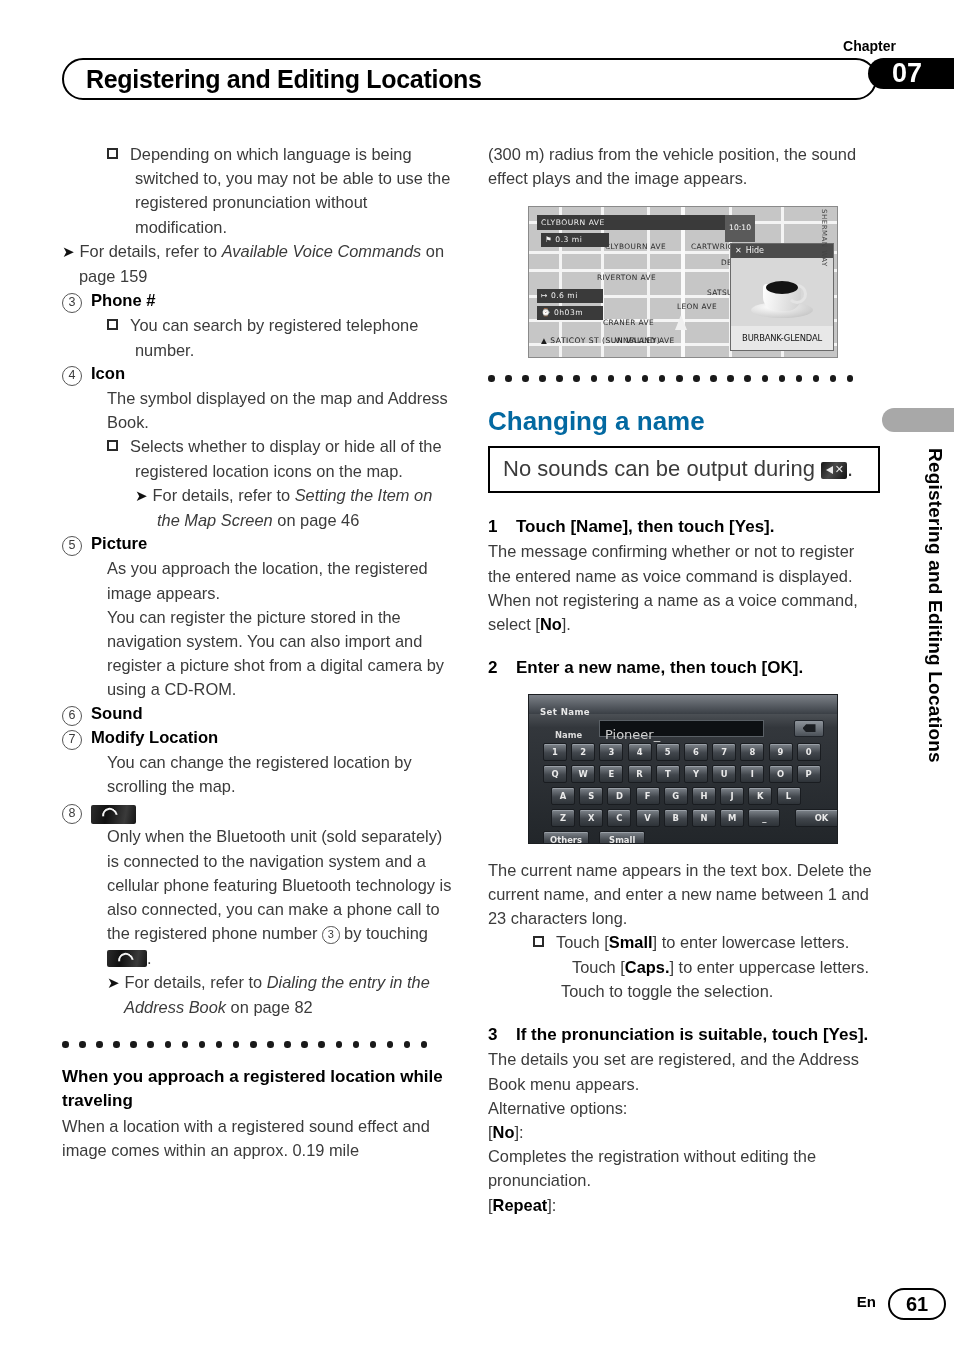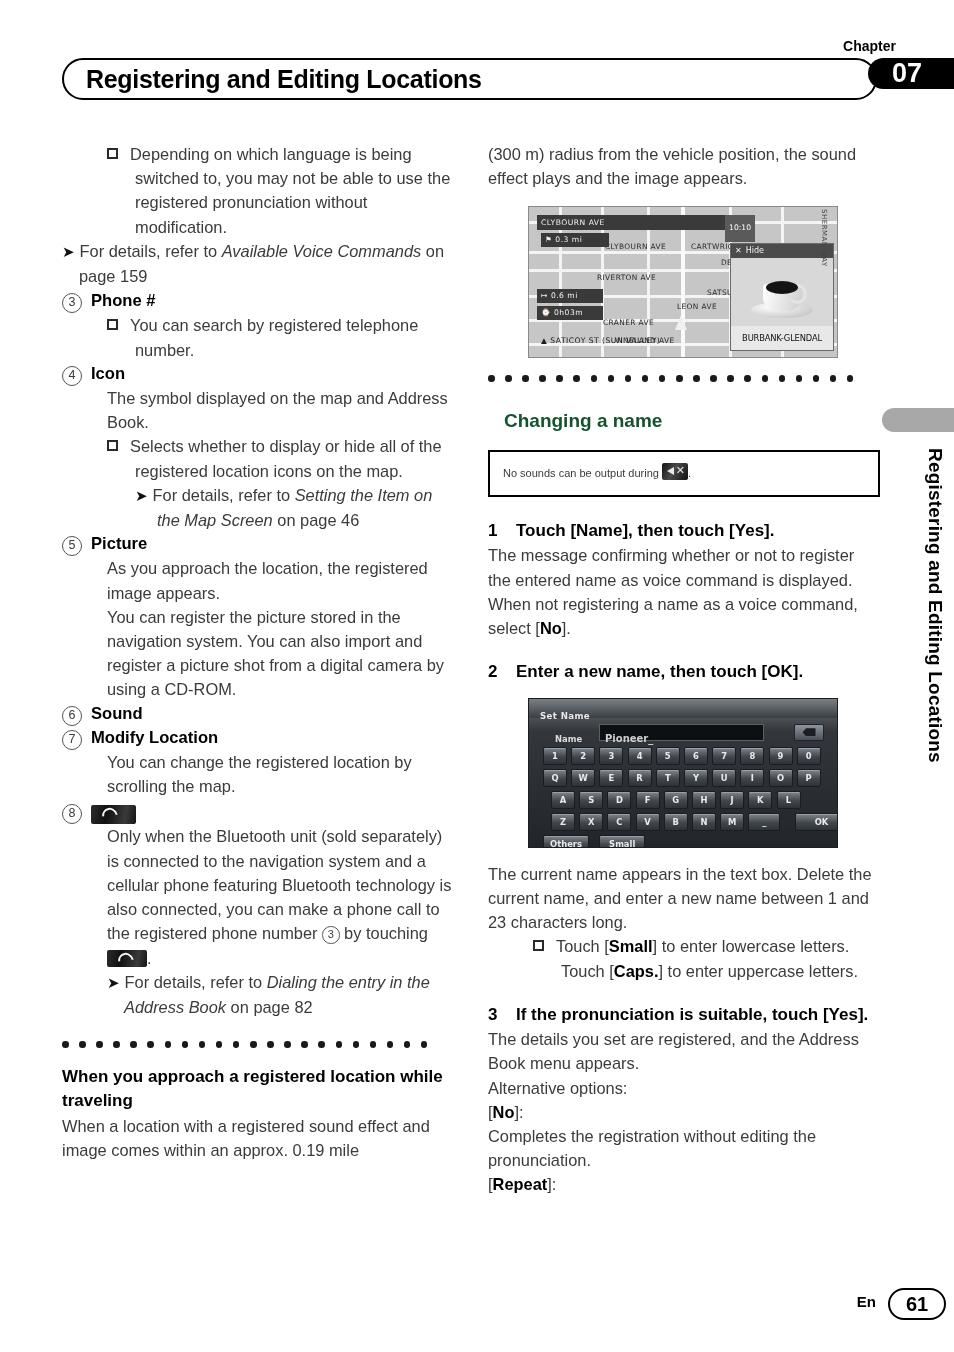--- a/index.html
+++ b/index.html
@@ -63,36 +63,36 @@
   .bsq{
     display:inline-block;width:11px;height:11px;
     border:2.1px solid #2a2a2a;box-sizing:border-box;
     margin-right:12px;vertical-align:0px;position:relative;top:-1px;
   }
   .arrowg{font-size:15px;color:#111;margin-right:5px;font-weight:bold;}
   i,.it{font-style:italic;}
   b,.bd{font-weight:bold;color:#000;}
 
   .subhead{font-weight:bold;color:#000;font-size:17px;line-height:24.5px;margin:0;}
-  .sect-title{font-weight:bold;color:#14532d;font-size:19px;line-height:26px;margin:16px;}
+  .sect-title{font-weight:bold;color:#0369a1;font-size:26px;line-height:26px;margin:0;}
 
   .stepline{font-weight:bold;color:#000;font-size:17px;line-height:24.5px;margin:0;}
   .stepnum{display:inline-block;width:28px;}
 
   
   .dots{display:flex;gap:0;}
   .dots i{
     display:block;width:6.5px;height:6.5px;border-radius:50%;
     background:#1a1a1a;margin-right:10.6px;
   }
 
   
   .notebox{
     border:2.2px solid #000;box-sizing:border-box;
-    padding:10px 13px 11px 13px;font-size:11px;color:#3b3b3b;line-height:22px;
+    padding:10px 13px 11px 13px;font-size:22px;color:#3b3b3b;line-height:22px;
   }
 
   
   .glyph-phone{
     display:inline-block;width:40px;height:17px;vertical-align:-3px;
     background:linear-gradient(100deg,#2c2c2c 0%,#101010 35%,#3a3a3a 75%,#151515 100%);
     border-radius:2px;position:relative;overflow:hidden;
   }
   .glyph-phone::after{
     content:"";position:absolute;left:11px;top:3px;width:12px;height:11px;
@@ -161,21 +161,21 @@
   .kb-shot{width:310px;height:150px;box-sizing:border-box;
     background:linear-gradient(#6e7378,#33373c 22%,#22262a);
     border:1px solid #1b1e21;position:relative;
     font-family:"DejaVu Sans",sans-serif;}
   .kb-title{position:absolute;left:11px;top:5px;color:#e8e8e8;font-size:8.6px;font-weight:bold;letter-spacing:.4px;}
   .kb-titlebar{position:absolute;left:0;right:0;top:0;height:19px;
     background:linear-gradient(#7b8087,#3a3f45);}
   .kb-namelbl{position:absolute;left:26px;top:28px;color:#dcdcdc;font-size:8.4px;font-weight:bold;}
   .kb-field{position:absolute;left:70px;top:25px;width:163px;height:15px;
     background:#0d1013;border:1px solid #5a6066;}
-  .kb-fieldtxt{position:absolute;left:5px;top:2px;color:#cfcfcf;font-size:10px;font-weight:bold;}
+  .kb-fieldtxt{position:absolute;left:5px;top:2px;color:#cfcfcf;font-size:13px;}
   .kb-del{position:absolute;right:13px;top:25px;width:28px;height:15px;
     background:linear-gradient(#8e949b,#4b5158);border:1px solid #20242a;border-radius:2px;
     display:flex;align-items:center;justify-content:center;}
   .kb-del span{display:block;width:13px;height:8px;background:#1b1e22;
     clip-path:polygon(0 50%,28% 0,100% 0,100% 100%,28% 100%);}
   .kb-row{position:absolute;display:flex;}
   .key{
     height:16px;margin-right:4.2px;
     background:linear-gradient(#7f858c,#41464c 55%,#2e3338);
     border:1px solid #191c20;border-radius:2px;
@@ -463,21 +463,22 @@
       </div>
 
       <div class="kb-row" style="left:14px;top:136px;">
         <div class="key k-w">Others</div>
         <div class="key k-w" style="margin-left:6px;">Small</div>
       </div>
     </div>
 
     <p style="margin-top:14px;">The current name appears in the text box. Delete the current name, and enter a new name between 1 and 23 characters long.</p>
     <p class="ind-note"><span class="bsq"></span><span><span>Touch [</span><b>Small</b><span>] to enter lowercase letters.</span></span></p>
-    <p class="ind-note2" style="padding-left:0;text-indent:0;margin-left:73px;"><span>Touch [</span><b>Caps.</b><span>] to enter uppercase letters.</span></p>
+    <p class="ind-note2" style="padding-left:0;text-indent:0;margin-left:73px;text-align:center;"><span>Touch [</span><b>Caps.</b><span>] to enter uppercase letters.</span></p>
+    <p style="margin-left:73px;">Touch to toggle the selection.</p>
 
     <p class="stepline" style="margin-top:20px;"><span class="stepnum">3</span><span>If the pronunciation is suitable, touch [Yes].</span></p>
     <p>The details you set are registered, and the Address Book menu appears.</p>
     <p>Alternative options:</p>
     <p><span>[</span><b>No</b><span>]:</span></p>
     <p>Completes the registration without editing the pronunciation.</p>
     <p><span>[</span><b>Repeat</b><span>]:</span></p>
   </div>
 
   <div class="footer-en">En</div>

